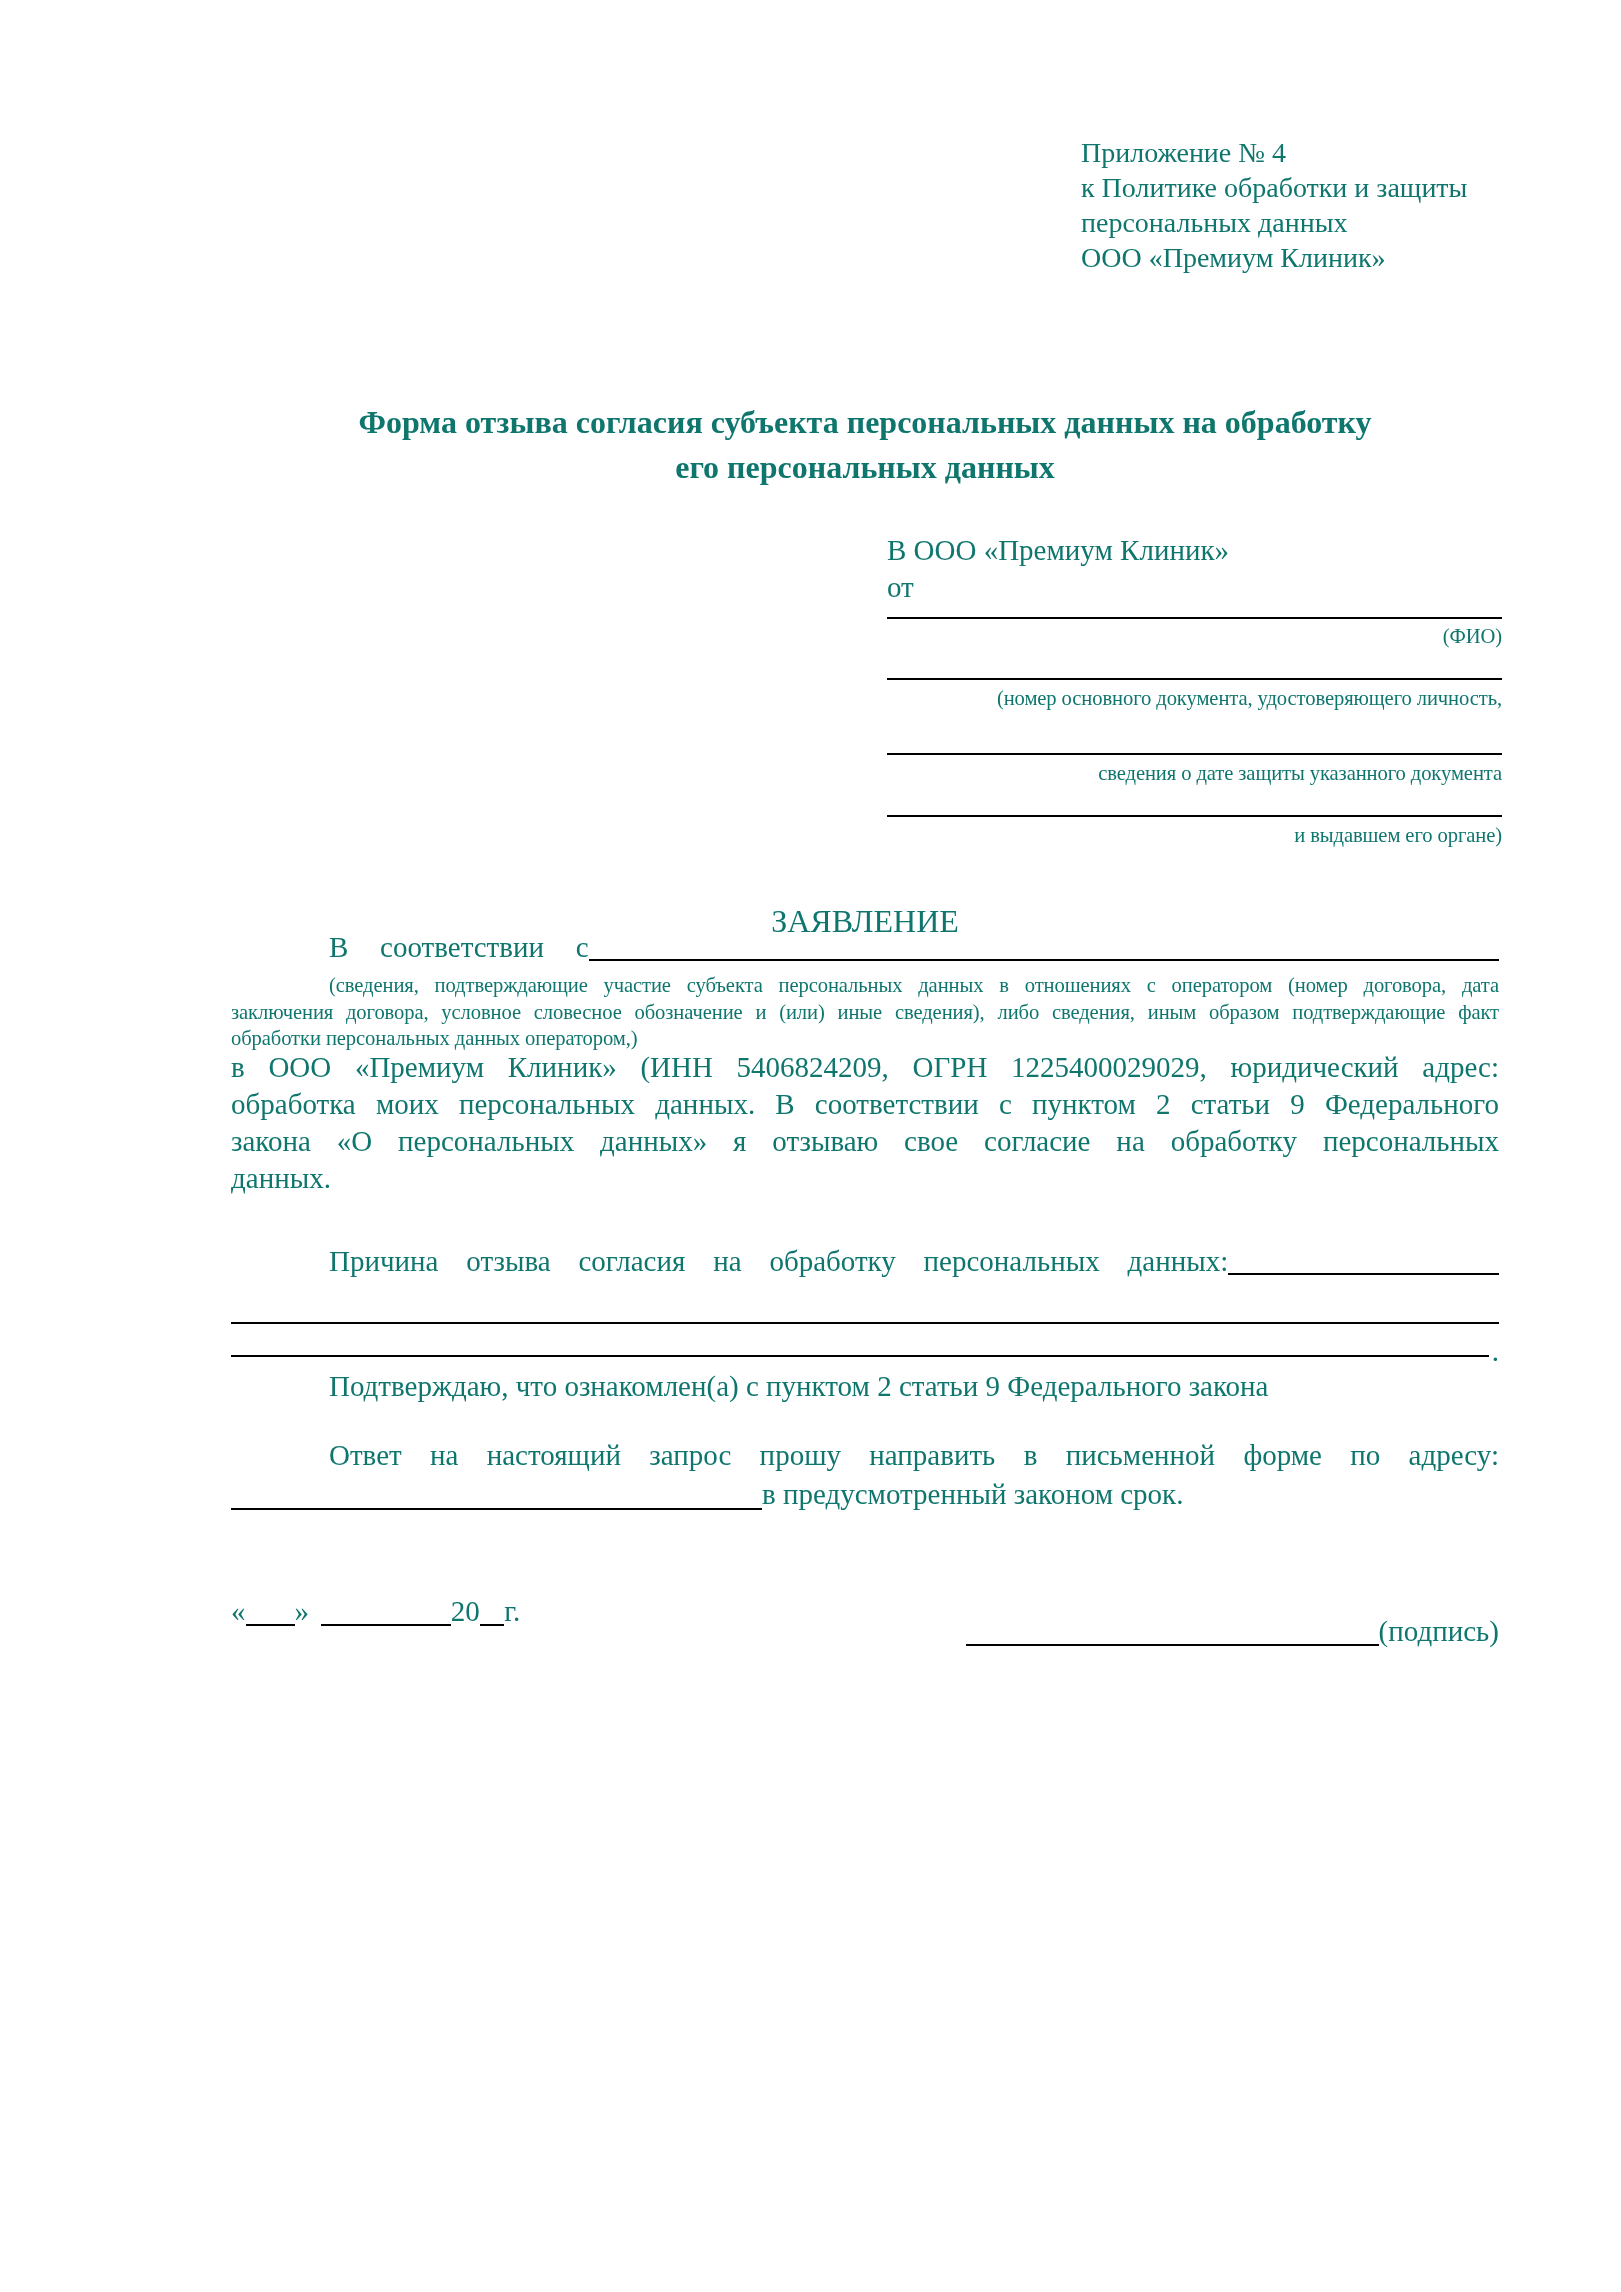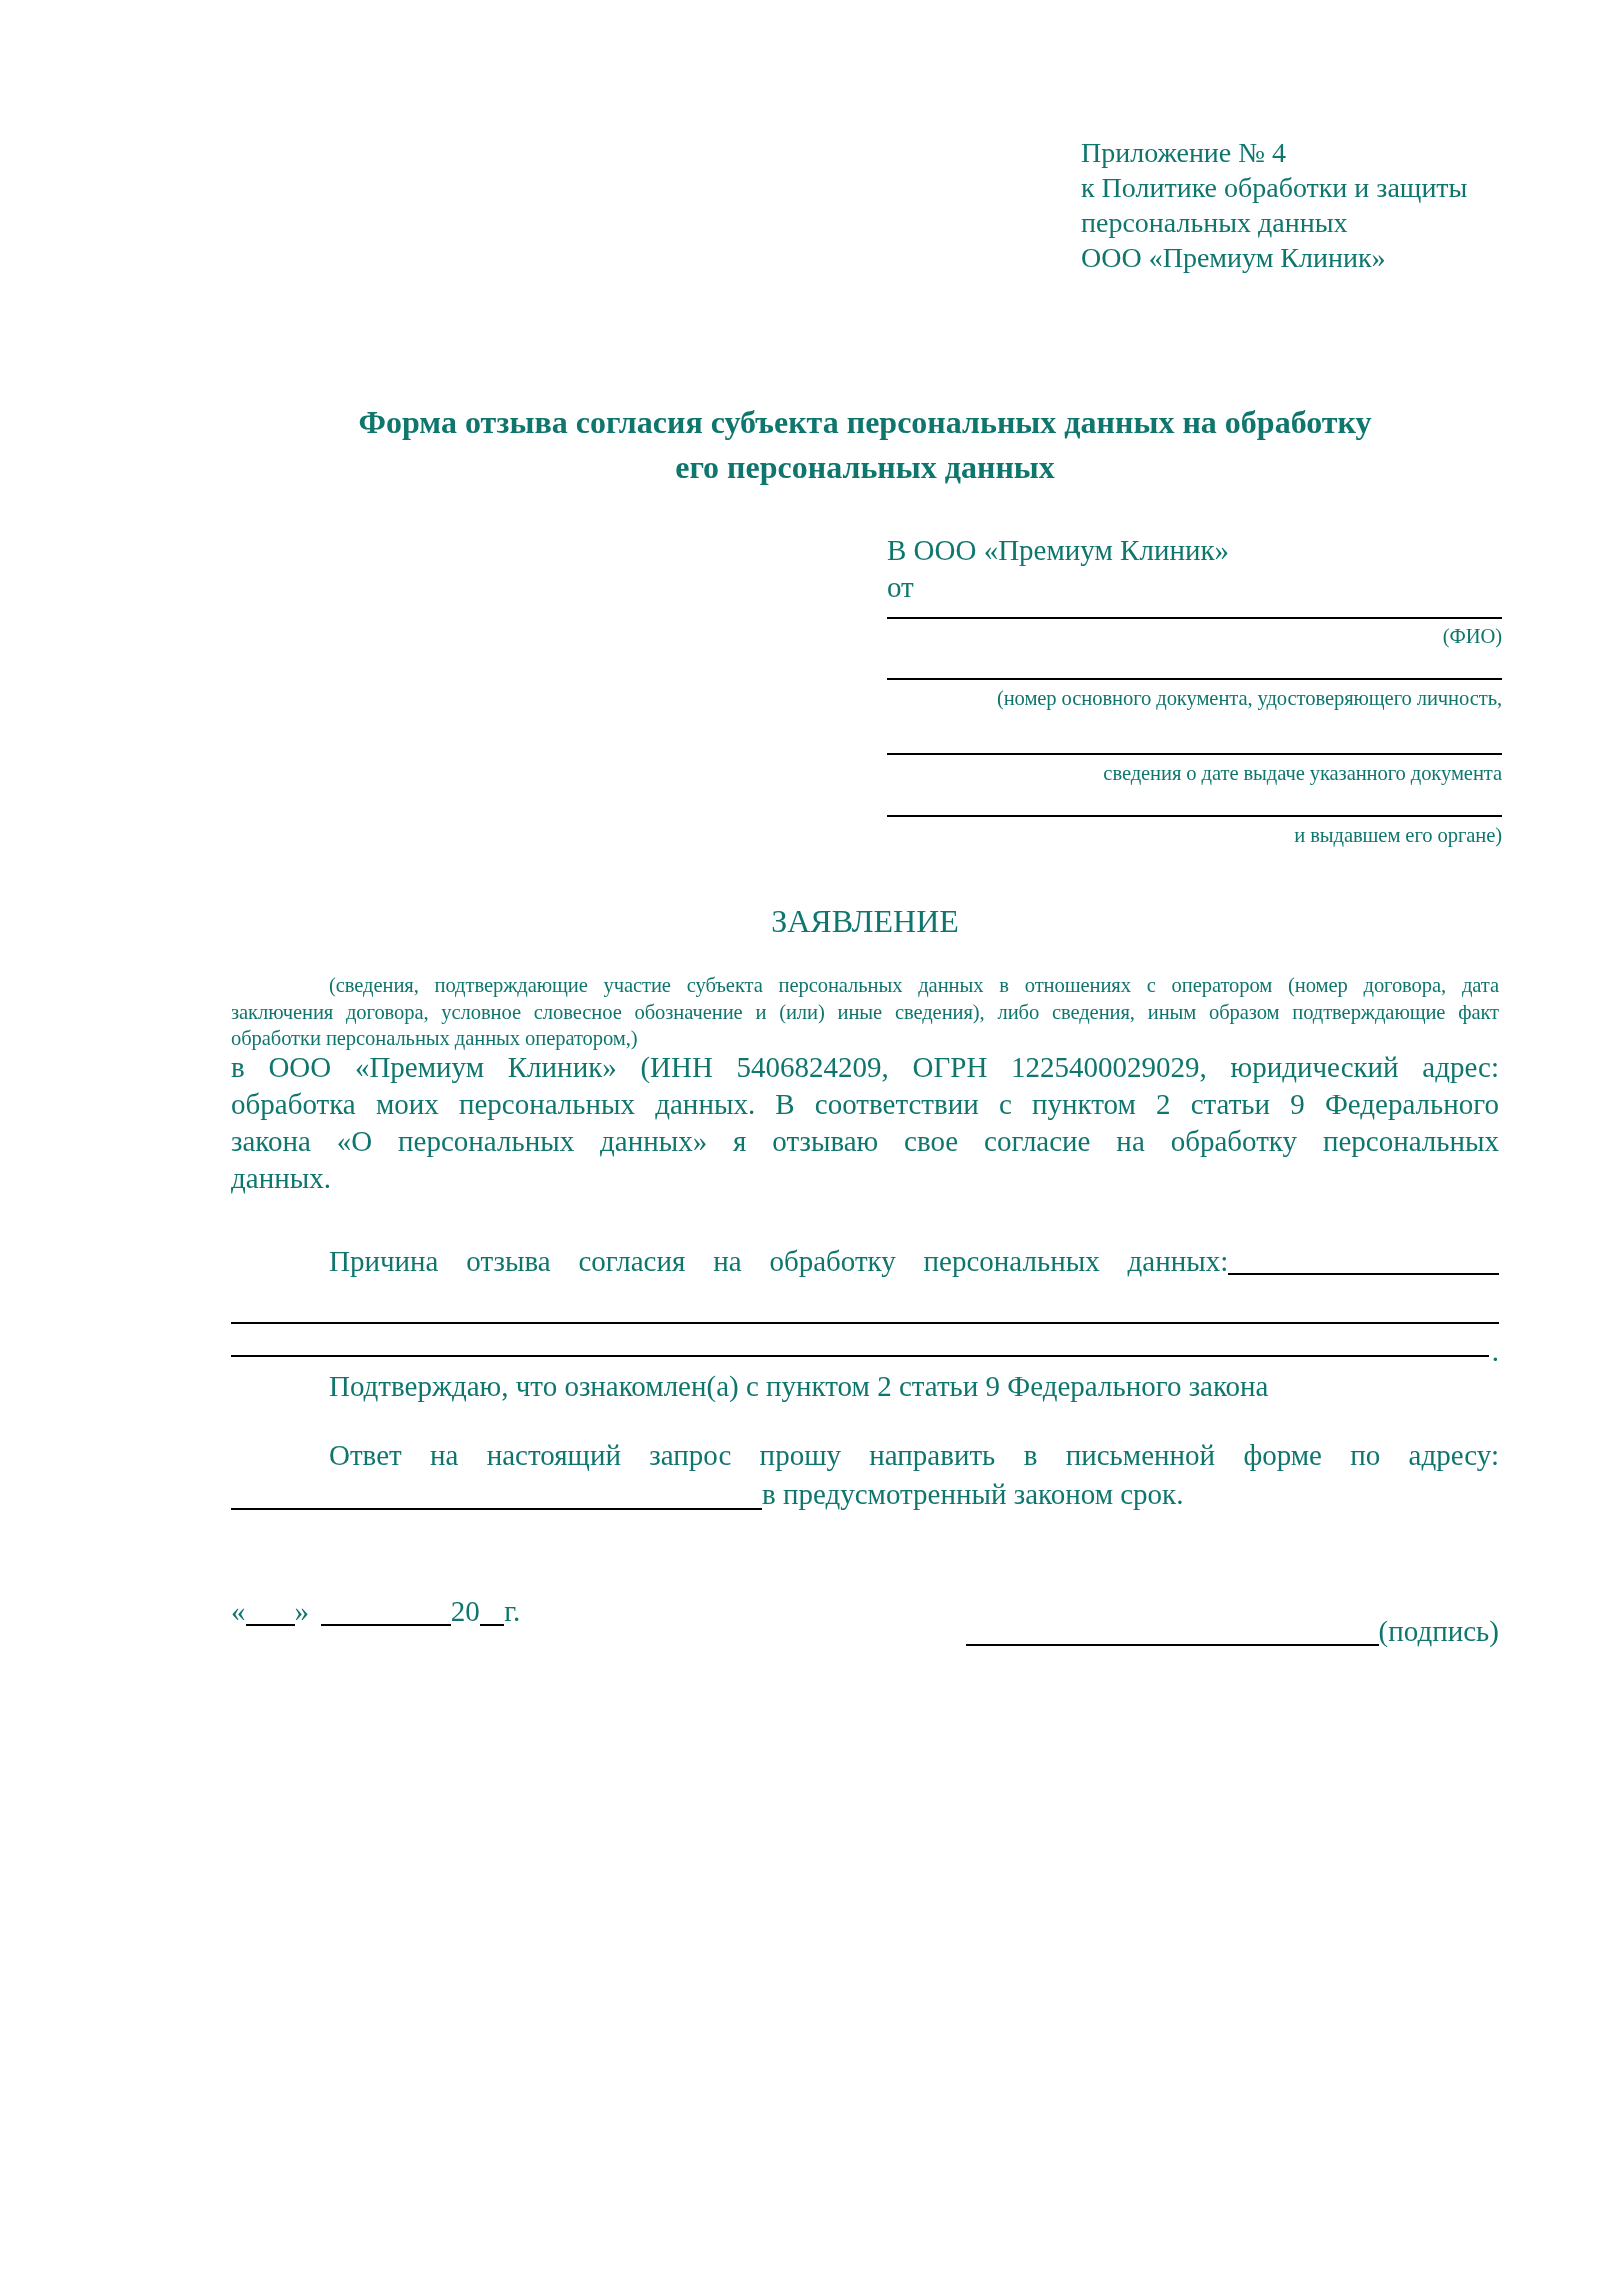--- a/index.html
+++ b/index.html
@@ -86,27 +86,31 @@
   <div class="abs addr-to">В ООО «Премиум Клиник»</div>
   <div class="abs addr-from">от</div>
 
   <div class="abs field-line fl1"></div>
   <div class="abs field-caption fc1">(ФИО)</div>
 
   <div class="abs field-line fl2"></div>
   <div class="abs field-caption fc2">(номер основного документа, удостоверяющего личность,</div>
 
   <div class="abs field-line fl3"></div>
-  <div class="abs field-caption fc3">сведения о дате выдаче указанного документа</div>
+  <div class="abs field-caption fc3">сведения о дате защиты указанного документа</div>
 
   <div class="abs field-line fl4"></div>
   <div class="abs field-caption fc4">и выдавшем его органе)</div>
 
   <div class="abs stmt-heading">ЗАЯВЛЕНИЕ</div>
 
+  <div class="abs basis-row">
+    <span class="lbl">В соответствии с</span>
+    <div class="fill-line"></div>
+  </div>
 
   <div class="abs basis-note">
     <div class="note-line">(сведения, подтверждающие участие субъекта персональных данных в отношениях с оператором (номер договора, дата</div>
     <div class="note-line">заключения договора, условное словесное обозначение и (или) иные сведения), либо сведения, иным образом подтверждающие факт</div>
     <div class="note-line">обработки персональных данных оператором,)</div>
   </div>
 
   <div class="abs main-par">
     <div class="par-line">в ООО «Премиум Клиник» (ИНН 5406824209, ОГРН 1225400029029, юридический адрес:</div>
     <div class="par-line">обработка моих персональных данных. В соответствии с пунктом 2 статьи 9 Федерального</div>

